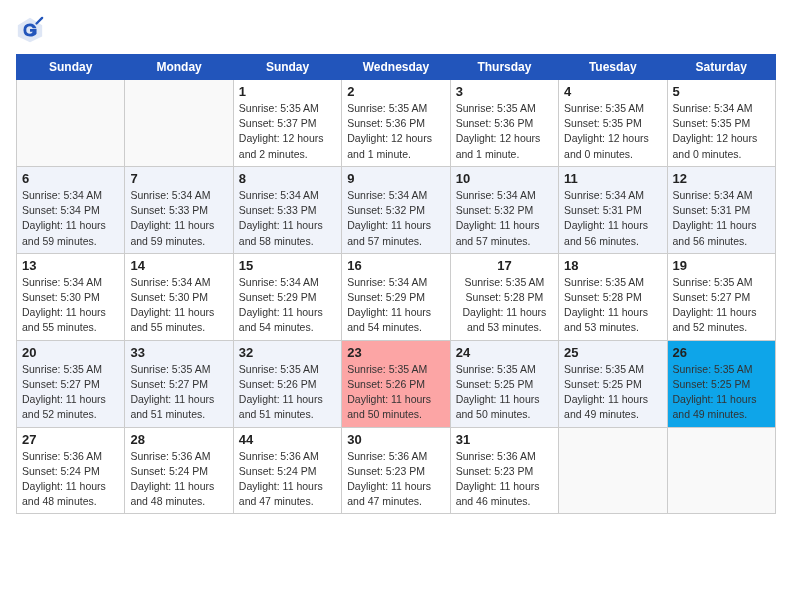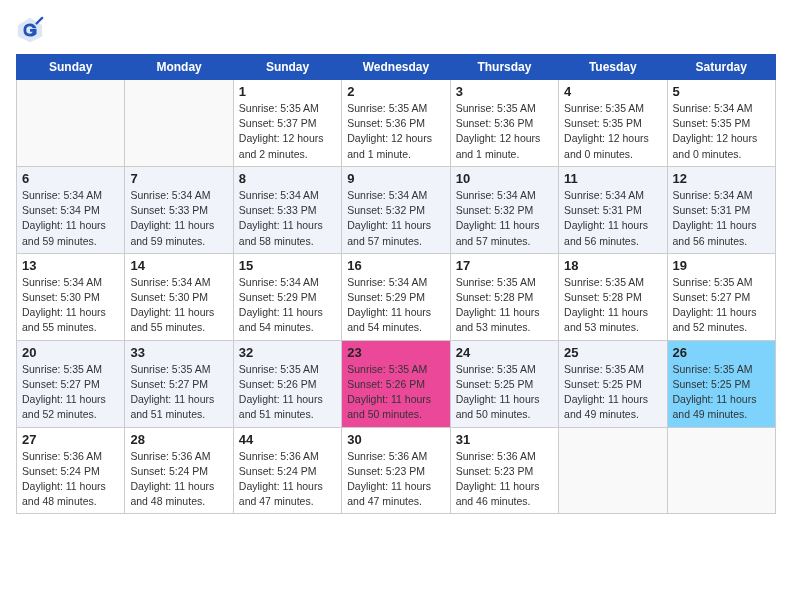--- a/index.html
+++ b/index.html
@@ -242,21 +242,21 @@
 Daylight: 11 hours
 and 54 minutes.</div>
         </td>
         <td style="background: rgb(255, 255, 255);">
           <span class="day-number">16</span>
           <div class="day-info" style="white-space: pre-line;">Sunrise: 5:34 AM
 Sunset: 5:29 PM
 Daylight: 11 hours
 and 54 minutes.</div>
         </td>
-        <td style="background: rgb(255, 255, 255);">
+        <td style="background: rgb(255, 255, 255); text-align: center;">
           <span class="day-number">17</span>
           <div class="day-info" style="white-space: pre-line;">Sunrise: 5:35 AM
 Sunset: 5:28 PM
 Daylight: 11 hours
 and 53 minutes.</div>
         </td>
         <td style="background: rgb(255, 255, 255); margin-top: 28px;">
           <span class="day-number">18</span>
           <div class="day-info" style="white-space: pre-line;">Sunrise: 5:35 AM
 Sunset: 5:28 PM
@@ -286,42 +286,42 @@
 Daylight: 11 hours
 and 51 minutes.</div>
         </td>
         <td style="background: rgb(240, 243, 250);">
           <span class="day-number">32</span>
           <div class="day-info" style="white-space: pre-line;">Sunrise: 5:35 AM
 Sunset: 5:26 PM
 Daylight: 11 hours
 and 51 minutes.</div>
         </td>
-        <td style="background: #ec4899;">
+        <td style="background: #fca5a5;">
           <span class="day-number">23</span>
           <div class="day-info" style="white-space: pre-line;">Sunrise: 5:35 AM
 Sunset: 5:26 PM
 Daylight: 11 hours
 and 50 minutes.</div>
         </td>
         <td style="background: rgb(240, 243, 250);">
           <span class="day-number">24</span>
           <div class="day-info" style="white-space: pre-line;">Sunrise: 5:35 AM
 Sunset: 5:25 PM
 Daylight: 11 hours
 and 50 minutes.</div>
         </td>
         <td style="background: rgb(240, 243, 250);">
           <span class="day-number">25</span>
           <div class="day-info" style="white-space: pre-line;">Sunrise: 5:35 AM
 Sunset: 5:25 PM
 Daylight: 11 hours
 and 49 minutes.</div>
         </td>
-        <td style="background: #7dd3fc; margin-left: 27px;">
+        <td style="background: #0ea5e9; margin-left: 27px;">
           <span class="day-number">26</span>
           <div class="day-info" style="white-space: pre-line;">Sunrise: 5:35 AM
 Sunset: 5:25 PM
 Daylight: 11 hours
 and 49 minutes.</div>
         </td>
       </tr>
       <tr>
         <td style="background: rgb(255, 255, 255);">
           <span class="day-number">27</span>

